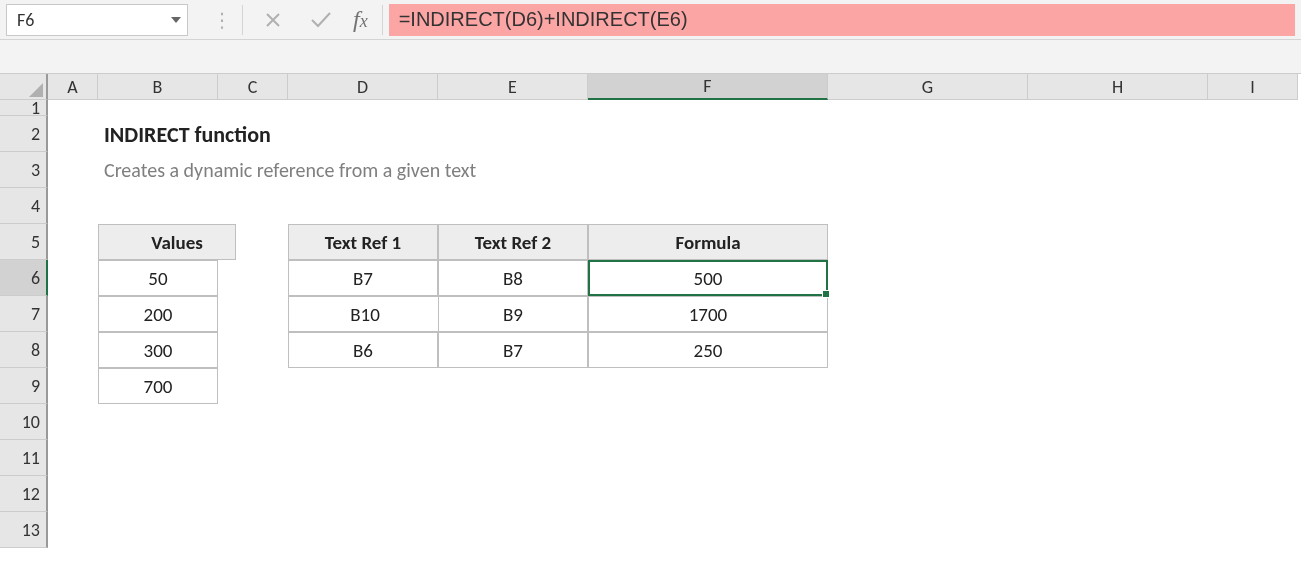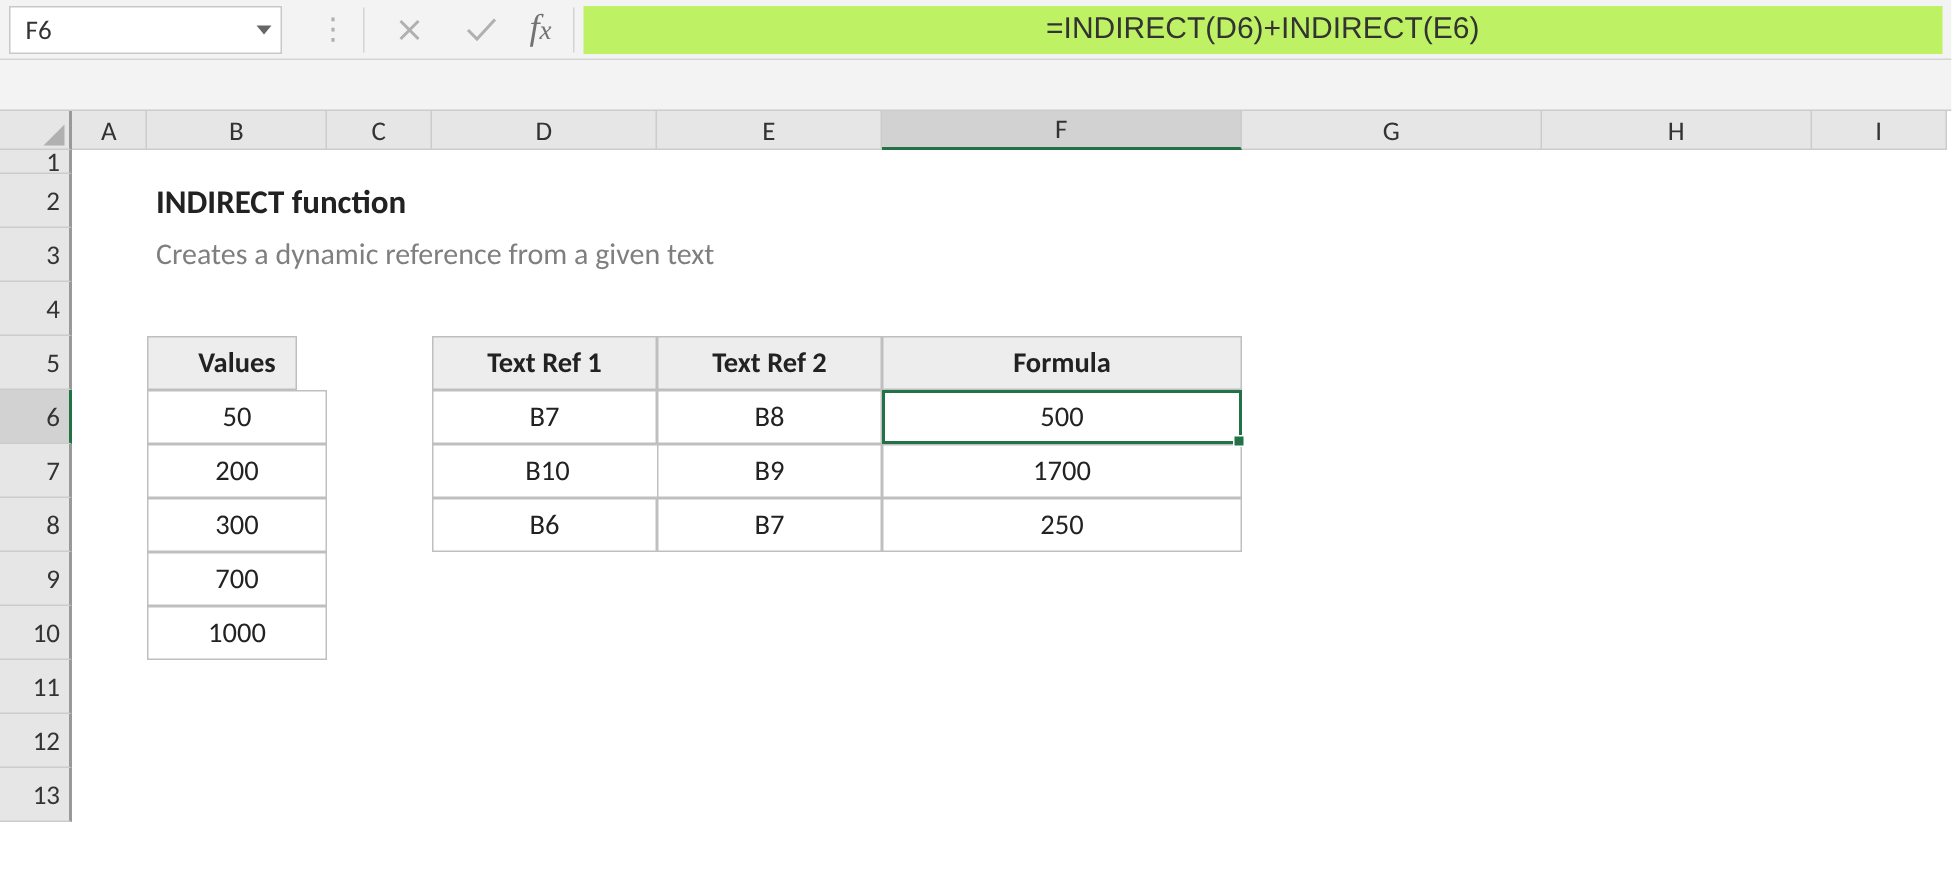--- a/index.html
+++ b/index.html
@@ -58,27 +58,26 @@
       font-size: 24px;
       color: #737373;
       padding: 0 8px;
     }
     .fb-div {
       width: 1px; height: 30px; background: #d4d4d4; margin: 0 6px;
     }
     .formula-input {
       flex: 1;
       height: 32px;
-      background: #bef264;
+      background: #fca5a5;
       border: none;
       font-size: 20px;
       color: #333;
       padding: 0 10px;
       outline: none;
-      text-align: center;
     }
     .filler-strip {
       height: 34px;
       background: #f3f3f3;
       border-bottom: 1px solid #ccc;
     }
     .sheet {
       display: flex;
       position: relative;
     }
@@ -217,26 +216,25 @@
           <div class="rh" style="height: 36px;">8</div>
           <div class="rh" style="height: 36px;">9</div>
           <div class="rh" style="height: 36px;">10</div>
           <div class="rh" style="height: 36px;">11</div>
           <div class="rh" style="height: 36px;">12</div>
           <div class="rh" style="height: 36px;">13</div>
         </div>
       <div class="grid" id="grid" style="width: 1250px; height: 448px;">
           <div class="cell subtitle" style="left: 50px; top: 52px; width: 930px; height: 36px;">Creates a dynamic reference from a given text</div>
           <div class="cell title" style="left: 50px; top: 16px; width: 730px; height: 36px;">INDIRECT function</div>
-          <div class="cell th" style="left: 50px; top: 124px; width: 100px; height: 36px; padding-left: 26px;">Values</div>
+          <div class="cell th" style="left: 50px; top: 124px; width: 138px; height: 36px; padding-left: 26px;">Values</div>
           <div class="cell td" style="left: 50px; top: 160px; width: 120px; height: 36px;">50</div>
           <div class="cell td" style="left: 50px; top: 196px; width: 120px; height: 36px;">200</div>
           <div class="cell td" style="left: 50px; top: 232px; width: 120px; height: 36px;">300</div>
           <div class="cell td" style="left: 50px; top: 268px; width: 120px; height: 36px;">700</div>
-          <div class="cell td" style="left: 50px; top: 304px; width: 120px; height: 36px;">1000</div>
           <div class="cell th" style="left: 240px; top: 124px; width: 150px; height: 36px;">Text Ref 1</div>
           <div class="cell th" style="left: 390px; top: 124px; width: 150px; height: 36px;">Text Ref 2</div>
           <div class="cell th" style="left: 540px; top: 124px; width: 240px; height: 36px;">Formula</div>
           <div class="cell td" style="left: 240px; top: 160px; width: 150px; height: 36px;">B7</div>
           <div class="cell td" style="left: 390px; top: 160px; width: 150px; height: 36px;">B8</div>
           <div class="cell td" style="left: 540px; top: 160px; width: 240px; height: 36px;">500</div>
           <div class="cell td" style="left: 240px; top: 196px; width: 154px; height: 36px;">B10</div>
           <div class="cell td" style="left: 390px; top: 196px; width: 150px; height: 36px;">B9</div>
           <div class="cell td" style="left: 540px; top: 196px; width: 240px; height: 36px;">1700</div>
           <div class="cell td" style="left: 240px; top: 232px; width: 150px; height: 36px;">B6</div>

